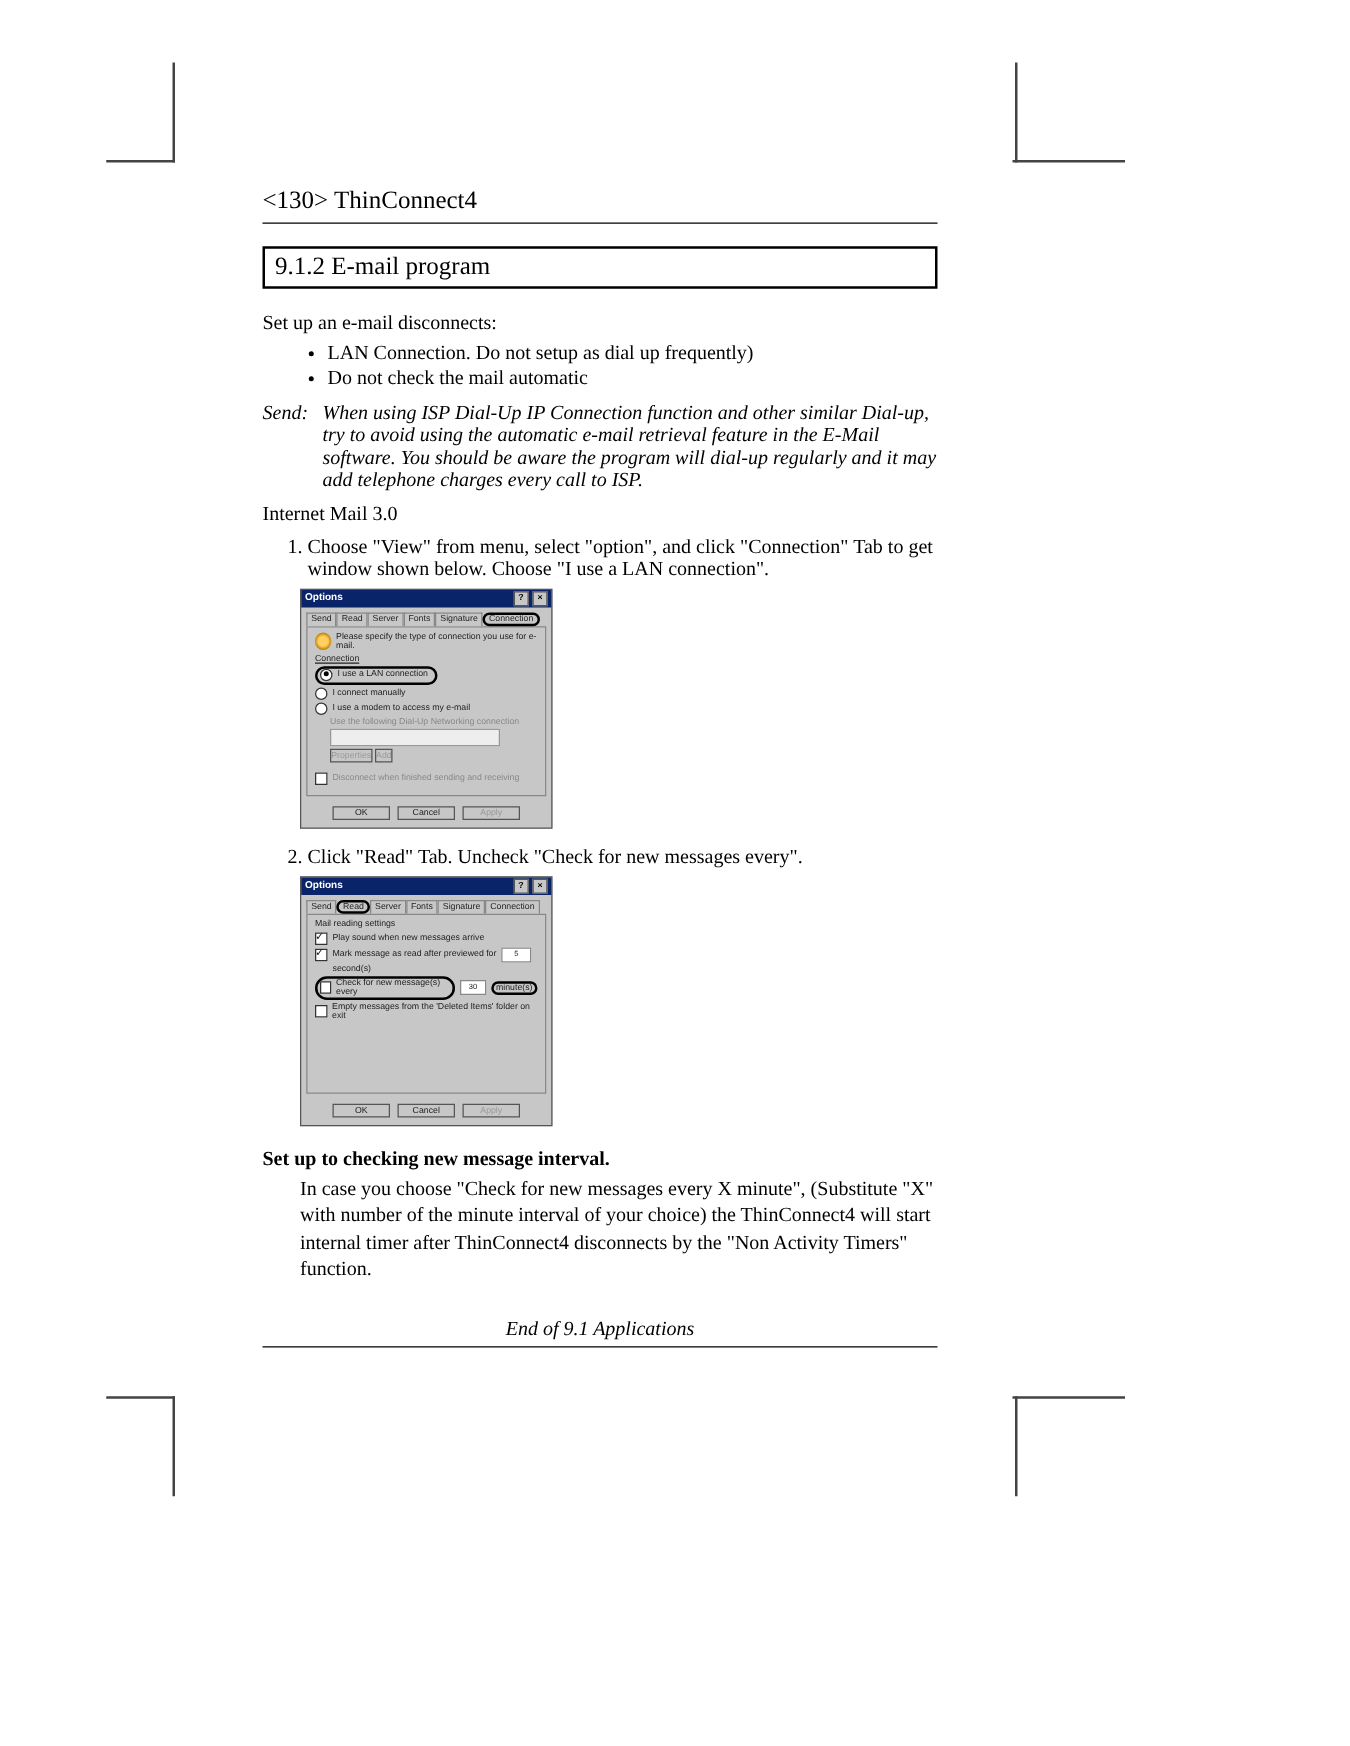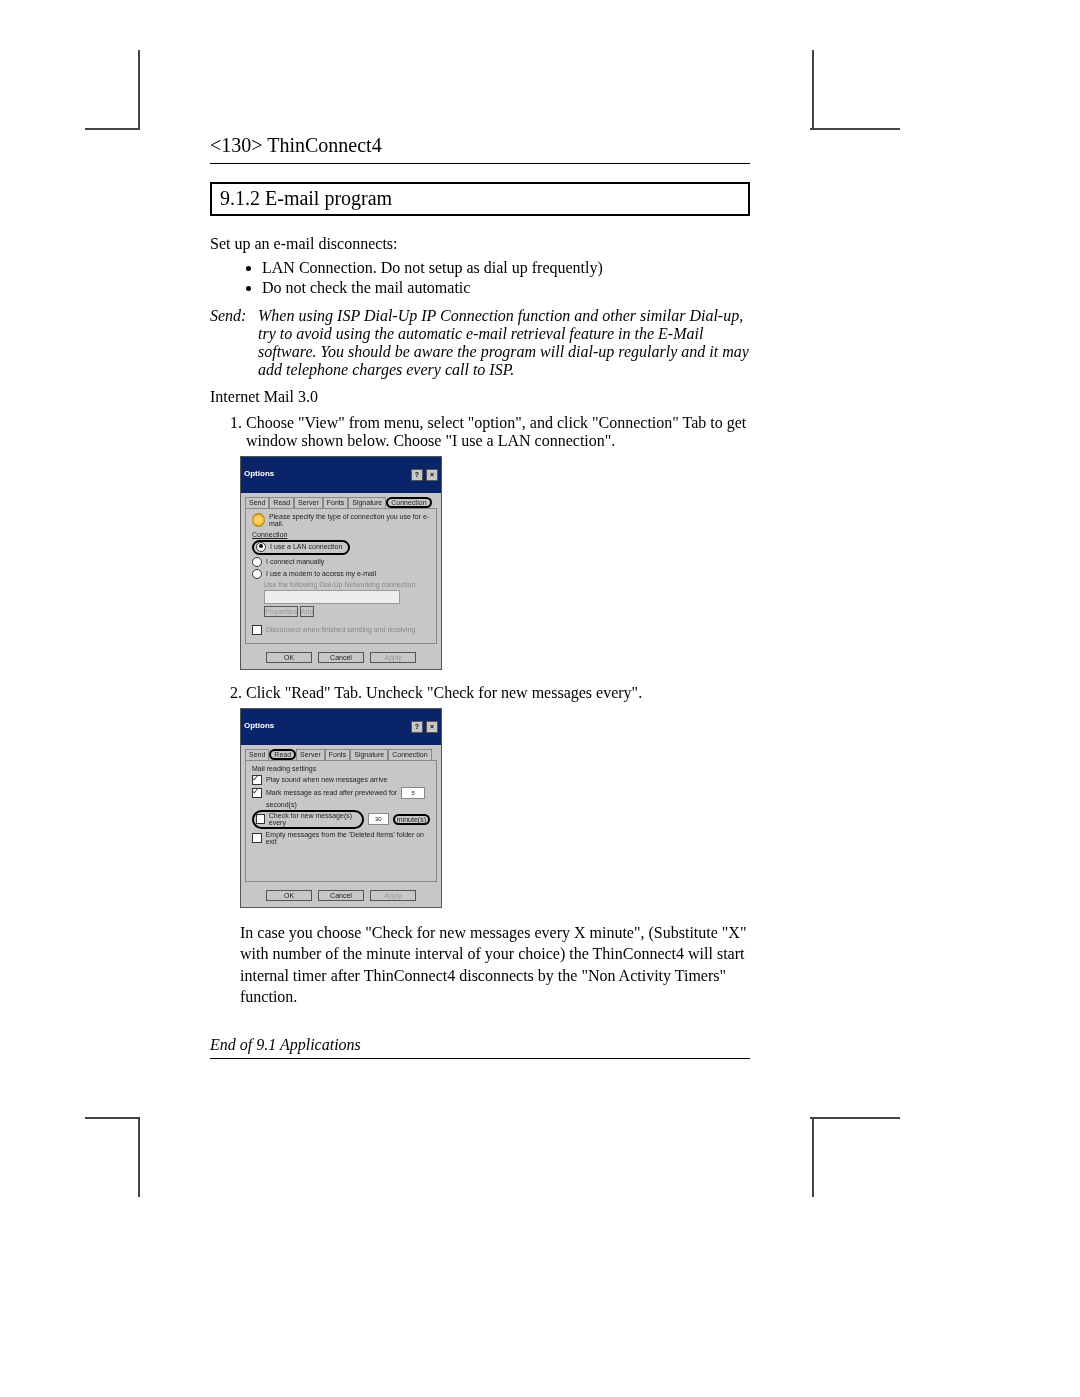--- a/index.html
+++ b/index.html
@@ -26,21 +26,21 @@
   .crop.tr-h { right: 180px; top: 128px; width: 90px; height: 2px; background:#444;}
   .crop.tr-v { right: 266px; top: 50px; width: 2px; height: 80px; background:#444;}
   .crop.bl-h { left: 85px; bottom: 278px; width: 55px; height: 2px; background:#444;}
   .crop.bl-v { left: 138px; bottom: 200px; width: 2px; height: 80px; background:#444;}
   .crop.br-h { right: 180px; bottom: 278px; width: 90px; height: 2px; background:#444;}
   .crop.br-v { right: 266px; bottom: 200px; width: 2px; height: 80px; background:#444;}
 
   .content {
     position: absolute;
     left: 210px;
-    top: 134px;
+    top: 149px;
     width: 540px;
   }
   .page-header {
     font-size: 20px;
     margin-bottom: 6px;
   }
   .hr {
     border: none;
     border-top: 1px solid #000;
     margin: 2px 0 18px 0;
@@ -95,21 +95,21 @@
     border: 1px solid #555;
     font-family: Tahoma, Arial, sans-serif;
     font-size: 7px;
     color: #222;
   }
   .dlg-title {
     background: #0a246a;
     color: #fff;
     display: flex;
     justify-content: space-between;
-    padding: 12px 3px;
+    padding: 1px 3px;
     font-size: 8px;
     font-weight: bold;
   }
   .dlg-title .winbtns span {
     display:inline-block;
     width:10px; height:10px;
     background:#c7c7c7;
     border:1px solid #555;
     text-align:center;
     line-height:10px;
@@ -219,21 +219,21 @@
     font-weight: bold;
     font-size: 16px;
     margin: 18px 0 4px 0;
   }
   .indent-para {
     margin-left: 30px;
     font-size: 16px;
     line-height: 1.35;
   }
   .end-line {
-    text-align: left;
+    text-align: center;
     font-style: italic;
     font-size: 16px;
     margin-top: 28px;
   }
   .hr-bottom {
     border: none;
     border-top: 1px solid #000;
     margin: 4px 0 0 0;
   }
   .fig2 .dlg { height: 198px; display:flex; flex-direction:column;}
@@ -386,18 +386,19 @@
           </div>
         </div>
         <div class="btnrow">
           <span class="btn">OK</span>
           <span class="btn">Cancel</span>
           <span class="btn disabled">Apply</span>
         </div>
       </div>
     </div>
 
+    <div class="sub-heading">Set up to checking new message interval.</div>
     <p class="indent-para">In case you choose "Check for new messages every X minute",  (Substitute "X" with number of the minute interval of your choice)  the ThinConnect4 will start internal timer after ThinConnect4 disconnects by the "Non Activity Timers" function.</p>
 
     <div class="end-line">End of 9.1 Applications</div>
     <hr class="hr-bottom">
   </div>
 </div>
 
 </body></html>

